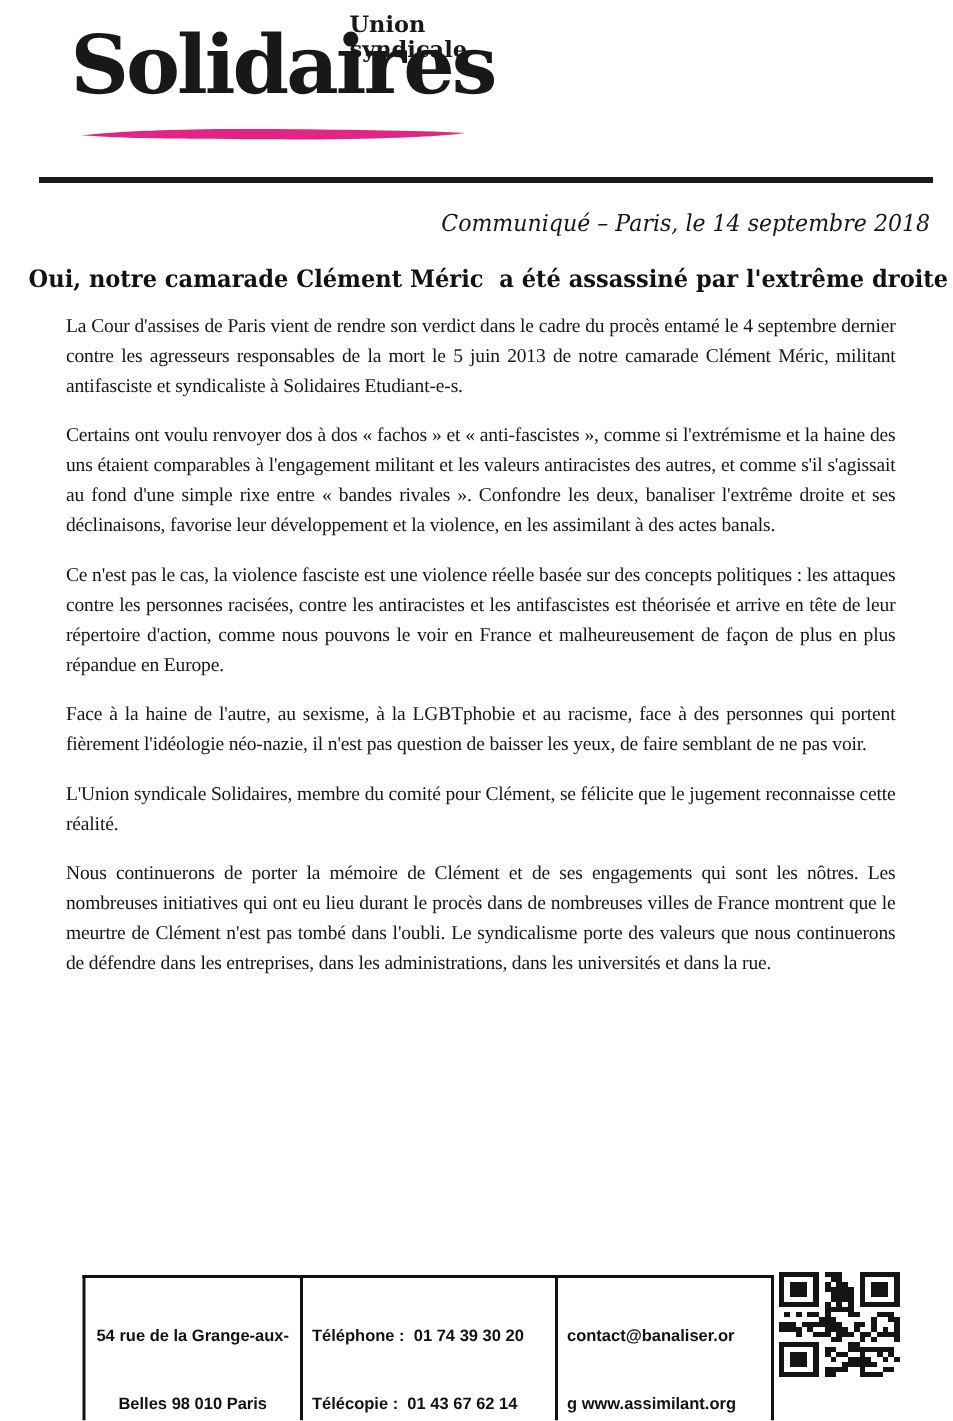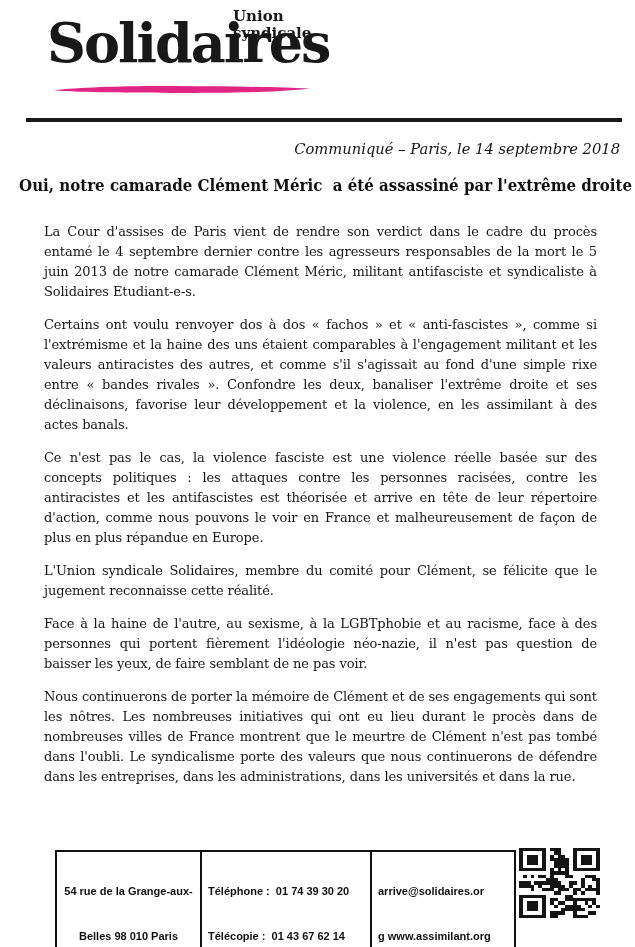--- a/index.html
+++ b/index.html
@@ -32,21 +32,21 @@
     font-style:italic; font-size:15.5px; color:#161616;
     white-space:nowrap; transform:scaleX(0.95); transform-origin:100% 50%;
   }
   .title {
     position:absolute; top:176px; left:0; width:635px; text-align:center;
     font-weight:700; font-size:16px; color:#121212;
     white-space:pre; transform:scaleX(0.94); transform-origin:50% 50%;
   }
 
   
-  .body { position:absolute; left:44px; top:222px; width:553px; }
+  .body { position:absolute; left:44px; top:207px; width:553px;font-family:Liberation Serif, serif; }
   .body p {
     font-size:13px; line-height:20px; letter-spacing:-0.1px;
     text-align:justify; margin:0 0 13px 0; color:#161616;
   }
 
   
   .contact-table {
     position:absolute; left:55px; top:850px; width:459px; height:65px;
     border-collapse:collapse; table-layout:fixed;
     font-family:"Liberation Sans", sans-serif; font-weight:bold;
@@ -78,43 +78,43 @@
     <div class="divider"></div>
   </div>
 
   <div class="dateline">Communiqué – Paris, le 14 septembre 2018</div>
   <h1 class="title">Oui, notre camarade Clément Méric  a été assassiné par l'extrême droite</h1>
 
   <div class="body">
     <p>La Cour d'assises de Paris vient de rendre son verdict dans le cadre du procès entamé le 4 septembre dernier contre les agresseurs responsables de la mort le 5 juin 2013 de notre camarade Clément Méric, militant antifasciste et syndicaliste à Solidaires Etudiant-e-s.</p>
     <p>Certains ont voulu renvoyer dos à dos « fachos » et « anti-fascistes », comme si l'extrémisme et la haine des uns étaient comparables à l'engagement militant et les valeurs antiracistes des autres, et comme s'il s'agissait au fond d'une simple rixe entre « bandes rivales ». Confondre les deux, banaliser l'extrême droite et ses déclinaisons, favorise leur développement et la violence, en les assimilant à des actes banals.</p>
     <p>Ce n'est pas le cas, la violence fasciste est une violence réelle basée sur des concepts politiques : les attaques contre les personnes racisées, contre les antiracistes et les antifascistes est théorisée et arrive en tête de leur répertoire d'action, comme nous pouvons le voir en France et malheureusement de façon de plus en plus répandue en Europe.</p>
+    <p>Face à la haine de l'autre, au sexisme, à la LGBTphobie et au racisme, face à des personnes qui portent fièrement l'idéologie néo-nazie, il n'est pas question de baisser les yeux, de faire semblant de ne pas voir.</p>
     <p>L'Union syndicale Solidaires, membre du comité pour Clément, se félicite que le jugement reconnaisse cette réalité.</p>
-    <p>Face à la haine de l'autre, au sexisme, à la LGBTphobie et au racisme, face à des personnes qui portent fièrement l'idéologie néo-nazie, il n'est pas question de baisser les yeux, de faire semblant de ne pas voir.</p>
     <p>Nous continuerons de porter la mémoire de Clément et de ses engagements qui sont les nôtres. Les nombreuses initiatives qui ont eu lieu durant le procès dans de nombreuses villes de France montrent que le meurtre de Clément n'est pas tombé dans l'oubli. Le syndicalisme porte des valeurs que nous continuerons de défendre dans les entreprises, dans les administrations, dans les universités et dans la rue.</p>
   </div>
 
   <table class="contact-table">
     <colgroup>
         <col style="width:145px">
         <col style="width:170px">
         <col style="width:144px">
       </colgroup>
     <tbody>
         <tr>
       <td class="cell-address">
         <div>54 rue de la Grange-aux-</div>
         <div>Belles 98 010 Paris</div>
       </td>
       <td class="cell-phone">
         <div>Téléphone :  01 74 39 30 20</div>
         <div>Télécopie :  01 43 67 62 14</div>
       </td>
       <td class="cell-web">
-        <div>arrive@solidaires.or</div>
+        <div>contact@banaliser.or</div>
         <div>g www.assimilant.org</div>
       </td>
     </tr>
   </tbody>
     </table>
 
   <svg class="qr-svg" width="81" height="70" viewBox="0 0 21 21" preserveAspectRatio="none" shape-rendering="crispEdges">
       <g fill="#141414">
         <rect x="0" y="0" width="1" height="1"></rect>
         <rect x="1" y="0" width="1" height="1"></rect>

